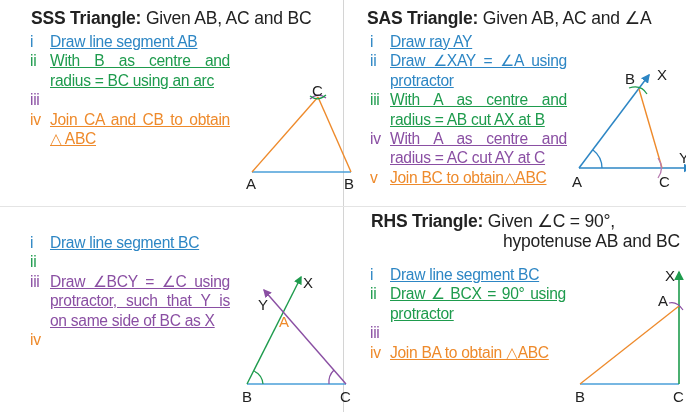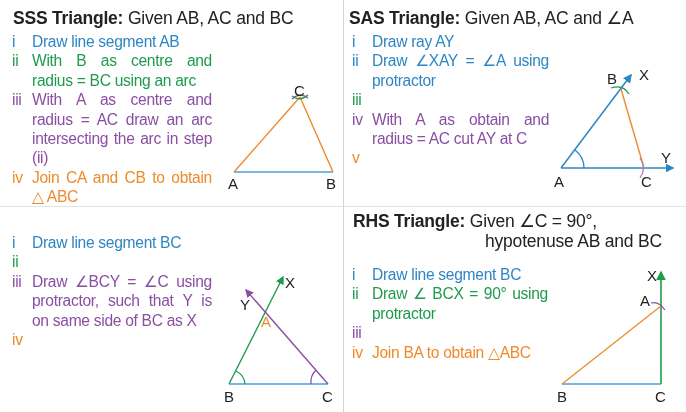--- a/index.html
+++ b/index.html
@@ -1,26 +1,26 @@
 <!DOCTYPE html>
 <html><head>
 <meta charset="utf-8">
 <style>
   html, body { margin: 0; padding: 0; background: #ffffff; }
   body { width: 686px; height: 412px; position: relative; overflow: hidden;
          font-family: "Liberation Sans", sans-serif; }
   .vline { position: absolute; left: 343px; top: 0; width: 1px; height: 412px; background: #d4d4d4; }
   .hline { position: absolute; left: 0; top: 206px; width: 686px; height: 1px; background: #e4e4e4; }
-  .panel { position: absolute; width: 343px; height: 206px; }
+  .panel { position: absolute; width: 343px; height: 206px; margin-left: 18px; }
   .title { position: absolute; white-space: nowrap; font-size: 17.5px; color: #222; letter-spacing: -0.2px; }
   .title b { font-weight: bold; }
   .steps { position: absolute; font-size: 15.6px; line-height: 19.4px; letter-spacing: -0.3px; }
   .step { display: flex; }
   .num { flex: 0 0 auto; }
-  .txt { flex: 1 1 auto; text-align: justify; text-align-last: left; }
+  .txt { flex: 1 1 auto; text-align: justify; text-align-last: left; text-decoration: underline; }
   .c-blue { color: #2d86c4; }
   .c-green { color: #1e9b4d; }
   .c-purple { color: #8a4fa3; }
   .c-orange { color: #ee8a2b; }
   svg { position: absolute; overflow: visible; }
   svg text { font-family: "Liberation Sans", sans-serif; font-size: 15px; fill: #222; }
 </style>
 </head>
 <body>
 
@@ -33,21 +33,20 @@
     <div class="step c-blue">
         <span class="num" style="width:20px">i</span>
         <span class="txt">Draw line segment AB</span>
       </div>
     <div class="step c-green">
         <span class="num" style="width:20px">ii</span>
         <span class="txt">With B as centre and radius = BC using an arc</span>
       </div>
     <div class="step c-purple">
         <span class="num" style="width:20px">iii</span>
-        <span class="txt">With A as centre and radius = AC draw an arc intersecting the arc in step (ii)</span>
       </div>
     <div class="step c-orange">
         <span class="num" style="width:20px">iv</span>
         <span class="txt">Join CA and CB to obtain △ ABC</span>
       </div>
   </div>
   <svg width="343" height="206" style="left:0;top:0">
     <line x1="234" y1="172" x2="333" y2="172" stroke="#4a9fd8" stroke-width="1.6"></line>
     <line x1="234" y1="172" x2="300" y2="97" stroke="#ee8a2b" stroke-width="1.4"></line>
     <line x1="333" y1="172" x2="300" y2="97" stroke="#ee8a2b" stroke-width="1.4"></line>
@@ -65,27 +64,29 @@
     <div class="step c-blue">
         <span class="num" style="width:20px">i</span>
         <span class="txt">Draw ray AY</span>
       </div>
     <div class="step c-blue">
         <span class="num" style="width:20px">ii</span>
         <span class="txt">Draw ∠XAY = ∠A using protractor</span>
       </div>
     <div class="step c-green">
         <span class="num" style="width:20px">iii</span>
+        <span class="txt">With A as centre and radius = AB cut AX at B</span>
       </div>
     <div class="step c-purple">
         <span class="num" style="width:20px">iv</span>
-        <span class="txt">With A as obtain and radius = AC cut AY at C</span>
+        <span class="txt">With A as centre and radius = AC cut AY at C</span>
       </div>
     <div class="step c-orange">
         <span class="num" style="width:20px">v</span>
+        <span class="txt">Join BC to obtain△ABC</span>
       </div>
   </div>
   <svg width="343" height="206" style="left:0;top:0">
     <defs>
         <marker id="arB" markerWidth="6" markerHeight="6" refX="5" refY="3" orient="auto">
           <path d="M0,0 L6,3 L0,6 z" fill="#2d86c4"></path>
         </marker>
       </defs>
     <line x1="218" y1="168" x2="330" y2="168" stroke="#2d86c4" stroke-width="1.5" marker-end="url(#arB)"></line>
     <line x1="218" y1="168" x2="288" y2="75" stroke="#2d86c4" stroke-width="1.5" marker-end="url(#arB)"></line>

